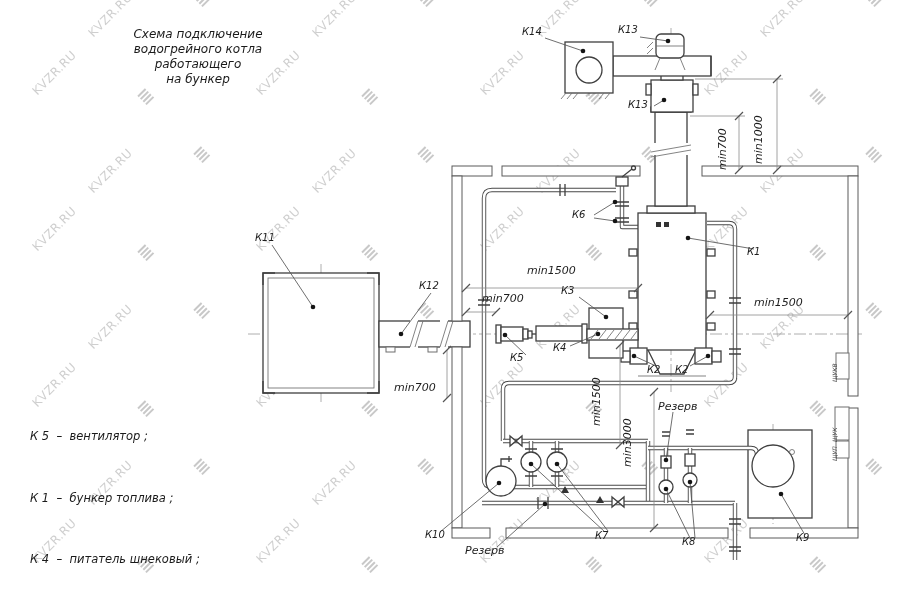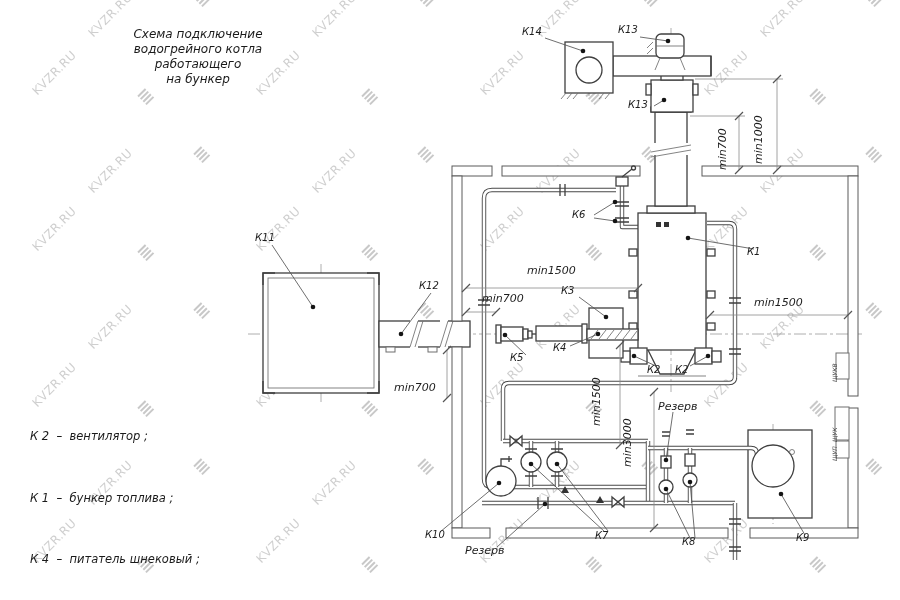--- a/index.html
+++ b/index.html
@@ -358,21 +358,21 @@
     <div class="title">
       <div>Схема подключение</div>
       <div>водогрейного котла работающего</div>
       <div>на бункер</div>
     </div>
 
     <div class="legend">
       
     
       
-        <div class="legend-line">К 2  –  вентилятор ;</div>
+        <div class="legend-line">К 5  –  вентилятор ;</div>
       
         <div class="legend-line">К 1  –  бункер топлива ;</div>
       
         <div class="legend-line">К 4  –  питатель шнековый ;</div>
       
         
       
         
       
         

